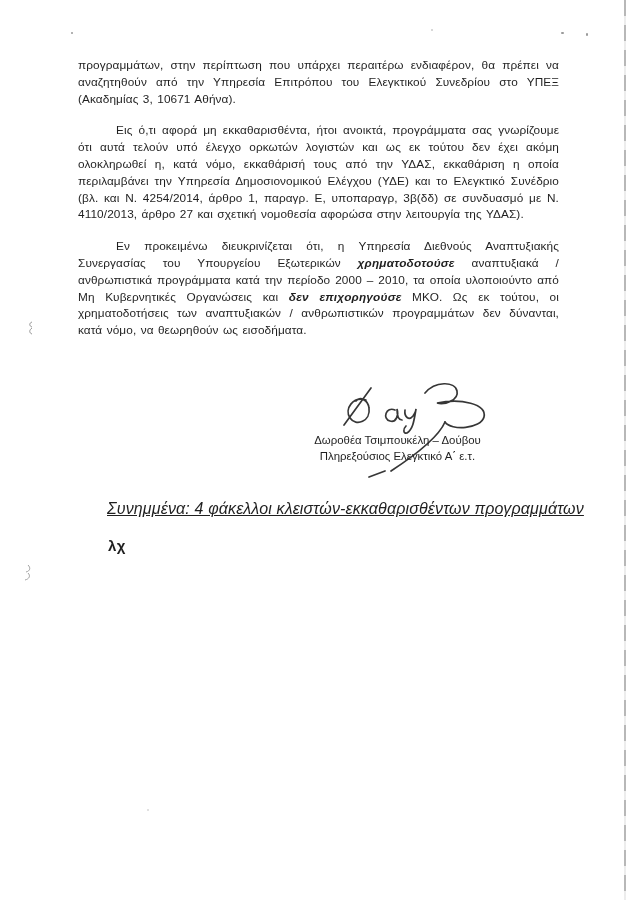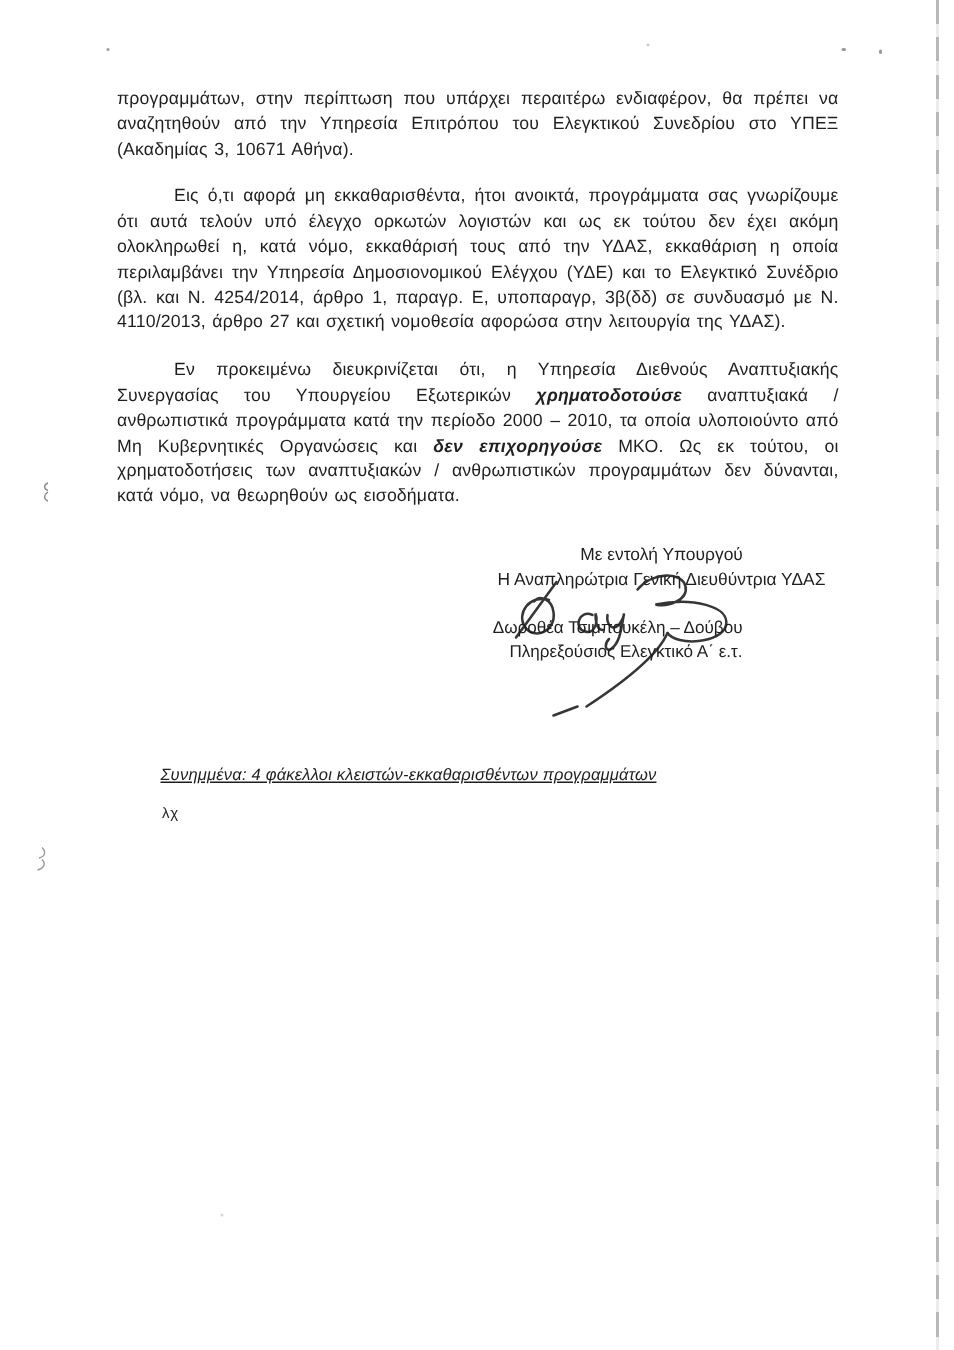--- a/index.html
+++ b/index.html
@@ -31,45 +31,46 @@
 
   
   .sig-head {
     position: absolute;
     left: 295px; top: 362px; width: 292px;
     text-align: center;
     font-size: 11.6px; line-height: 16.5px;
   }
   .sig-names {
     position: absolute;
-    left: 300px; top: 412px; width: 195px;
-    text-align: right;
+    left: 300px; top: 433px; width: 195px;
+    text-align: center;
     font-size: 11.4px; line-height: 15.5px;
   }
   .sig-scribble {
     position: absolute;
     left: 333px; top: 376px;
     width: 190px; height: 108px;
     pointer-events: none;
   }
 
   
   .attachments {
     position: absolute;
-    left: 107px; top: 511px;
-    font-size: 11px;
+    left: 107px; top: 500px;
+    font-size: 16px;
     font-style: italic;
     text-decoration: underline;
     letter-spacing: 0.15px;
   }
   .initials {
     position: absolute;
     left: 108px; top: 537px;
-    font-size: 10px;
+    font-size: 15px;
     letter-spacing: 0.5px;
+    font-weight: bold;
   }
 
   
   .edge-line {
     position: absolute;
     left: 624px; top: 0; width: 2px; height: 900px;
     background: repeating-linear-gradient(
       to bottom,
       rgba(125,125,125,0.55) 0px, rgba(125,125,125,0.55) 16px,
       rgba(170,170,170,0.22) 16px, rgba(170,170,170,0.22) 25px);
@@ -88,24 +89,20 @@
 <body>
 
 <div class="page" style="background: rgb(255, 255, 255);">
 
   <div class="body-text">
     <p class="para">προγραμμάτων, στην περίπτωση που υπάρχει περαιτέρω ενδιαφέρον, θα πρέπει να αναζητηθούν από την Υπηρεσία Επιτρόπου του Ελεγκτικού Συνεδρίου στο ΥΠΕΞ (Ακαδημίας 3, 10671 Αθήνα).</p>
     <p class="para indent">Εις ό,τι αφορά μη εκκαθαρισθέντα, ήτοι ανοικτά, προγράμματα σας γνωρίζουμε ότι αυτά τελούν υπό έλεγχο ορκωτών λογιστών και ως εκ τούτου δεν έχει ακόμη ολοκληρωθεί η, κατά νόμο, εκκαθάρισή τους από την ΥΔΑΣ, εκκαθάριση η οποία περιλαμβάνει την Υπηρεσία Δημοσιονομικού Ελέγχου (ΥΔΕ) και το Ελεγκτικό Συνέδριο (βλ. και Ν. 4254/2014, άρθρο 1, παραγρ. Ε, υποπαραγρ, 3β(δδ) σε συνδυασμό με Ν. 4110/2013, άρθρο 27 και σχετική νομοθεσία αφορώσα στην λειτουργία της ΥΔΑΣ).</p>
     <p class="para indent"><span>Εν προκειμένω διευκρινίζεται ότι, η Υπηρεσία Διεθνούς Αναπτυξιακής Συνεργασίας του Υπουργείου Εξωτερικών </span><strong>χρηματοδοτούσε</strong><span> αναπτυξιακά / ανθρωπιστικά προγράμματα κατά την περίοδο 2000 – 2010, τα οποία υλοποιούντο από Μη Κυβερνητικές Οργανώσεις και </span><strong>δεν επιχορηγούσε</strong><span> ΜΚΟ. Ως εκ τούτου, οι χρηματοδοτήσεις των αναπτυξιακών / ανθρωπιστικών προγραμμάτων δεν δύνανται, κατά νόμο, να θεωρηθούν ως εισοδήματα.</span></p>
   </div>
 
-  <div class="sig-head">
-    <div>Με εντολή Υπουργού</div>
-    <div>Η Αναπληρώτρια Γενική Διευθύντρια ΥΔΑΣ</div>
-  </div>
 
   <svg class="sig-scribble" viewBox="0 0 190 108" aria-hidden="true">
     <g fill="none" stroke="#262626" stroke-width="1.7" stroke-linecap="round" opacity="0.92">
 
       <path d="M 33,24 C 20,20 11,33 17,42 C 23,51 38,45 36,32 C 35,24 27,20 23,25"></path>
       <path d="M 11,49 C 19,38 30,23 38,12"></path>
 
       <path d="M 62,34 C 53,30 49,43 57,45 C 63,47 66,39 64,33 C 64,38 65,44 69,44"></path>
 
       <path d="M 72,34 C 71,41 76,45 80,40 C 82,37 83,34 83,33 C 81,45 80,53 74,57 C 70,58 70,53 73,50"></path>

